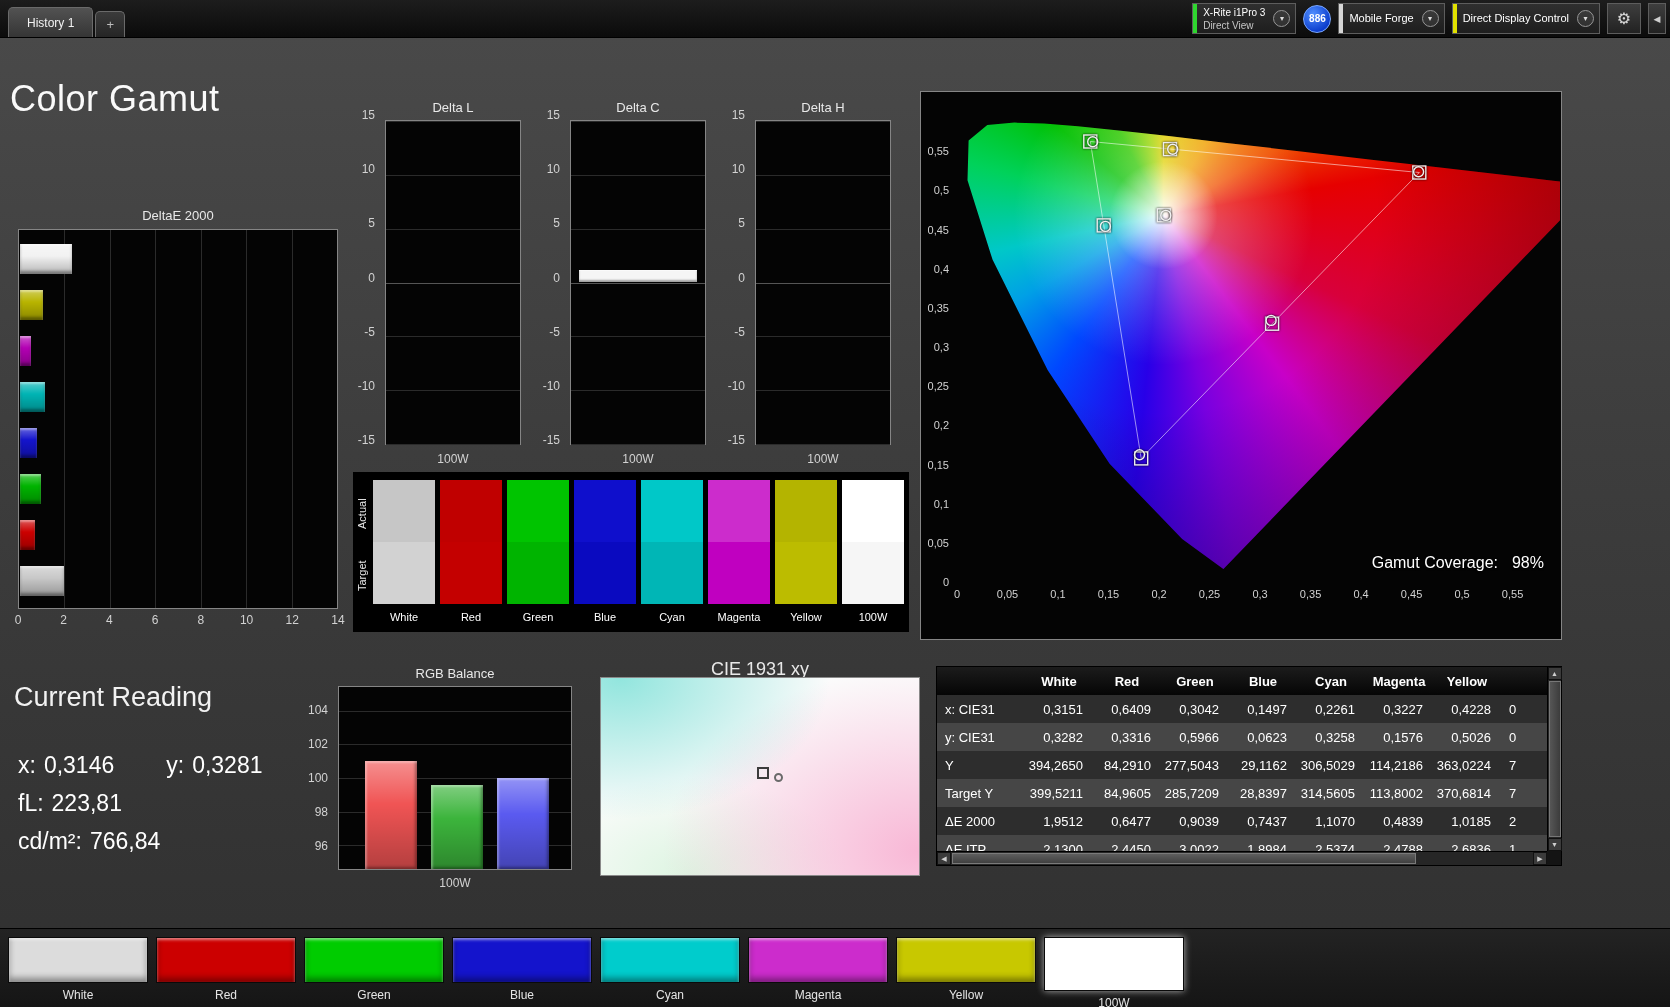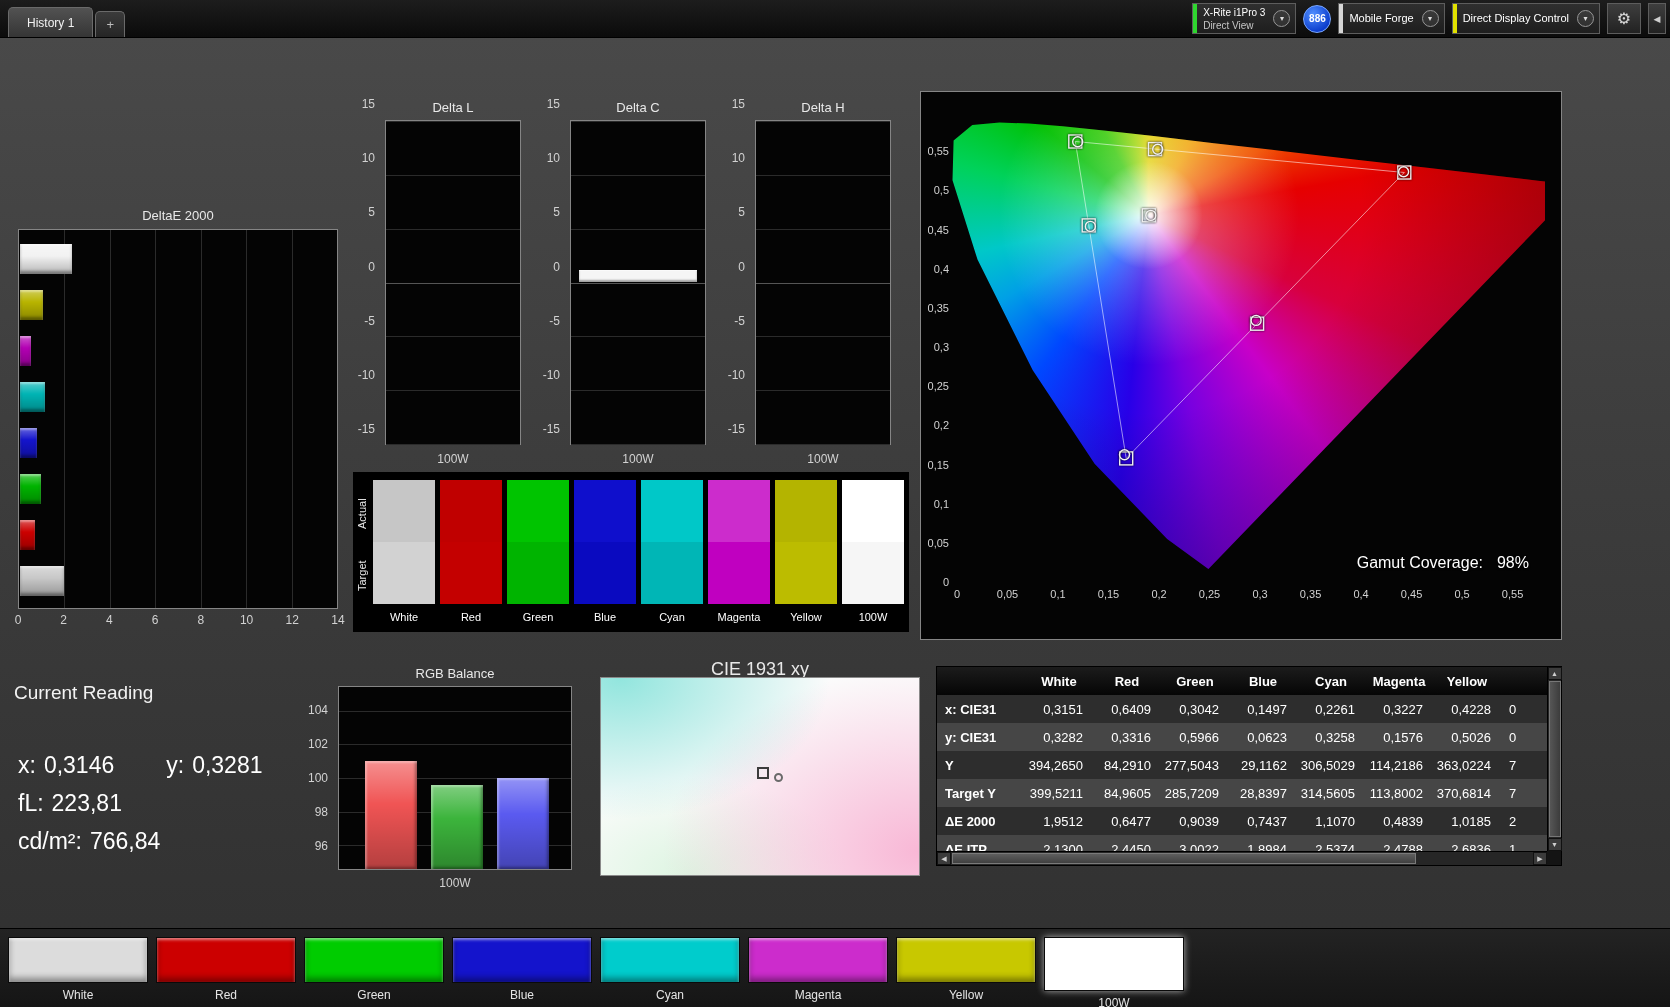--- a/index.html
+++ b/index.html
@@ -55,21 +55,21 @@
   .xlabels{position:absolute;height:16px;}
 
   
   .deltae-plot{left:18px;top:229px;width:320px;height:380px;}
   .deltae-title{left:18px;top:208px;width:320px;}
   .deltae-xlabels{left:18px;top:613px;width:320px;}
 
   
   .delta-group{position:absolute;top:100px;width:176px;height:372px;}
   .delta-group .dtitle{position:absolute;left:40px;right:0;top:0;}
-  .delta-group .ylabels{position:absolute;left:0;top:4px;width:36px;height:325px;}
+  .delta-group .ylabels{position:absolute;left:0;top:15px;width:36px;height:325px;}
   .delta-group .dplot{position:absolute;left:40px;top:20px;right:0;height:325px;
     background:#040404;border:1px solid #858585;}
   .delta-group .dxlabel{position:absolute;left:40px;right:0;top:352px;text-align:center;
     font-size:12px;color:#d2d2d2;}
   .deltabar{position:absolute;left:8px;right:8px;
     box-shadow:inset 0 1px 1px rgba(255,255,255,.6),inset 0 -2px 2px rgba(0,0,0,.35);}
   .rgb-group{position:absolute;left:300px;top:666px;width:272px;height:220px;}
   .rgb-group .dtitle{position:absolute;left:38px;right:0;top:0;}
   .rgb-group .ylabels{position:absolute;left:0;top:20px;width:34px;height:184px;}
   .rgb-group .dplot{position:absolute;left:38px;top:20px;width:234px;height:184px;
@@ -85,21 +85,21 @@
     font-size:11px;color:#e8e8e8;text-align:center;}
   .strip-cols{position:absolute;left:20px;top:8px;display:flex;gap:5px;}
   .scol{width:62px;display:flex;flex-direction:column;}
   .scol .sa,.scol .st{height:62px;}
   .scol .slabel{height:16px;margin-top:5px;display:flex;align-items:center;justify-content:center;
     font-size:11px;color:#fff;}
 
   
   .cie-panel{left:920px;top:91px;width:642px;height:549px;}
   .cie-title{left:0;right:0;top:6px;font-size:12px;}
-  .cie-plot{position:absolute;left:28px;top:28px;width:596px;height:462px;overflow:hidden;}
+  .cie-plot{position:absolute;left:43px;top:28px;width:596px;height:462px;overflow:hidden;}
   .horseshoe{position:absolute;inset:0;
     clip-path:path('M259.4 449 L218.2 418.9 L145.6 343.8 L83.6 249.9 L28.5 139.6 L3.5 60.2 L4.6 20.4 L23.3 4.9 L50.5 2.6 L80 3.5 L113.8 6.2 L154.7 10.5 L204.7 16.1 L265 23.2 L334.9 31.2 L407.6 39.7 L474 47.3 L525.6 53.3 L588.9 60.7 L629.7 65.4 Z');
     background:
       radial-gradient(circle 54px at 33.5% 20.6%, rgba(255,255,255,.96), rgba(255,255,255,0) 100%),
       radial-gradient(circle 150px at 33.5% 20.6%, rgba(255,255,255,.42), rgba(255,255,255,0) 100%),
       radial-gradient(farthest-corner at 33.5% 20.6%, rgba(0,0,0,0) 38%, rgba(0,0,0,.45) 100%),
       conic-gradient(from 0deg at 33.5% 20.6%,
         #e0d000 0deg,#f0a000 30deg,#f05000 60deg,#e60000 80deg,#d8003c 115deg,
         #c800c8 143deg,#7800e0 168deg,#2800e8 186deg,#0048ff 215deg,#00a0e6 240deg,
         #00c8c8 258deg,#00d25a 285deg,#00c000 310deg,#2ec800 332deg,#9cd400 350deg,#e0d000 360deg);}
@@ -120,35 +120,35 @@
       radial-gradient(120% 130% at 6% 0%, rgba(140,228,220,.95) 0%, rgba(140,228,220,0) 55%),
       radial-gradient(130% 150% at 100% 88%, rgba(248,180,212,.95) 0%, rgba(248,180,212,0) 62%),
       radial-gradient(90% 90% at 28% 100%, rgba(196,240,204,.55) 0%, rgba(196,240,204,0) 55%),
       linear-gradient(#fbfbfb,#fbfbfb);}
   .cie31-square{position:absolute;left:49%;top:45%;width:12px;height:12px;
     border:2px solid #3c3c3c;background:transparent;}
   .cie31-circle{position:absolute;left:calc(49% + 17px);top:calc(45% + 6px);width:9px;height:9px;
     border:2px solid #6a6a6a;border-radius:50%;}
 
   
-  .reading-title{position:absolute;left:14px;top:682px;font-size:19px;color:#f2f2f2;}
+  .reading-title{position:absolute;left:14px;top:682px;font-size:27px;color:#f2f2f2;}
   .rline{position:absolute;left:18px;font-size:23px;color:#fff;}
   .rline .lab{margin-right:8px;}
   .rline .pair2{margin-left:52px;}
 
   
   .table-wrap{position:absolute;left:936px;top:666px;width:626px;height:200px;
     background:#141414;border:1px solid #000;}
   .t-viewport{position:absolute;left:0;top:0;right:14px;bottom:14px;overflow:hidden;}
   .t-grid{display:grid;grid-template-columns:88px repeat(7,68px) 1fr;}
   .t-cell{height:28px;display:flex;align-items:center;justify-content:flex-end;
     padding-right:10px;font-size:13px;color:#fff;white-space:nowrap;overflow:hidden;}
   .t-head{background:linear-gradient(#1c1c1c,#050505);font-weight:bold;
     justify-content:center;padding-right:0;}
-  .t-label{justify-content:flex-start;padding-left:8px;font-weight:bold;}
+  .t-label{justify-content:flex-start;padding-left:8px;font-weight:normal;}
   .row-a{background:#2d2d2d}.row-b{background:#464646}
   .partial-cell{justify-content:flex-start;padding-left:8px;}
   .t-hscroll{position:absolute;left:0;right:14px;bottom:0;height:14px;background:#262626;
     border-top:1px solid #000;display:flex;align-items:center;}
   .scroll-arrow{width:14px;height:13px;font-size:7px;color:#cfcfcf;flex:0 0 auto;
     display:flex;align-items:center;justify-content:center;background:#3b3b3b;border:1px solid #111;}
   .t-thumb{width:76%;height:11px;margin:0 1px;background:linear-gradient(#5e5e5e,#404040);
     border:1px solid #7a7a7a;}
   .t-vscroll{position:absolute;top:0;bottom:14px;right:0;width:14px;background:#262626;
     border-left:1px solid #000;display:flex;flex-direction:column;align-items:center;
@@ -209,20 +209,21 @@
       </div>
       <div class="iconbtn">
         <span>⚙</span>
       </div>
       <div class="collapsebtn">
         <span>◀</span>
       </div>
     </div>
   </header>
 
+  <div class="page-title">Color Gamut</div>
 
   <div class="chart-title deltae-title">DeltaE 2000</div>
   <div class="panel deltae-plot">
       <div class="vgrid" style="left: 14.2857%;"></div>
       <div class="vgrid" style="left: 28.5714%;"></div>
       <div class="vgrid" style="left: 42.8571%;"></div>
       <div class="vgrid" style="left: 57.1429%;"></div>
       <div class="vgrid" style="left: 71.4286%;"></div>
       <div class="vgrid" style="left: 85.7143%;"></div>
       <div class="hbar" style="top: 14px; height: 30px; width: 16.5%; background-color: rgb(242, 242, 242); background-image: linear-gradient(rgba(255, 255, 255, 0.35), rgba(255, 255, 255, 0) 40%, rgba(0, 0, 0, 0.25));"></div>

